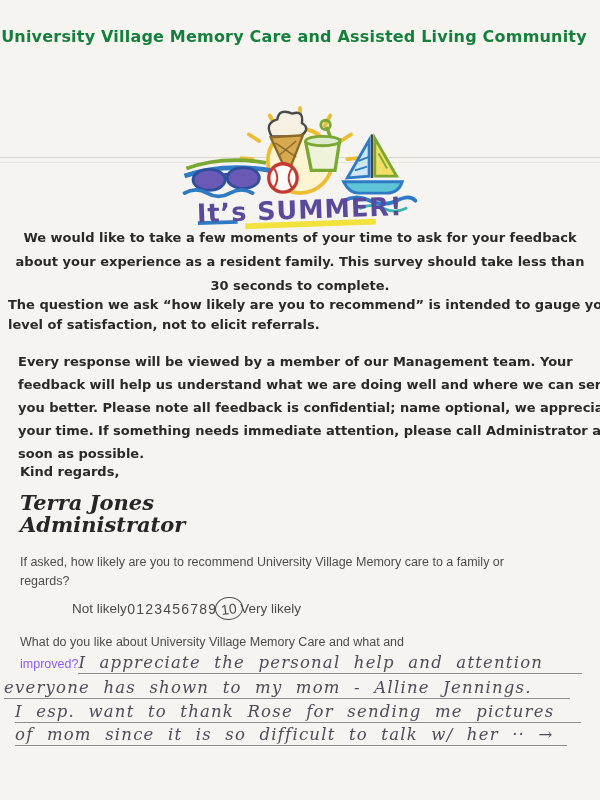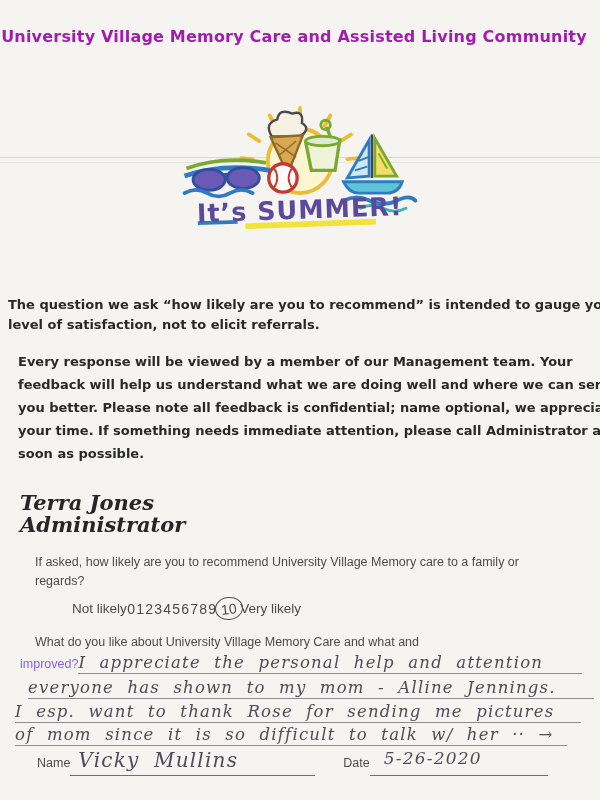--- a/index.html
+++ b/index.html
@@ -1,29 +1,29 @@
 <!DOCTYPE html>
 <html><head>
 <meta charset="utf-8">
 <style>
   html,body{margin:0;padding:0;}
   .page{position:relative;width:600px;height:800px;background:#f6f4f0;overflow:hidden;
         font-family:"DejaVu Sans",sans-serif;color:#2e2c2a;}
   .abs{position:absolute;}
   .nowrap{white-space:nowrap;}
   
-  .title{width:588px;text-align:center;color:#a21caf;font-weight:bold;font-size:16px;letter-spacing:.2px;}
+  .title{width:588px;text-align:center;color:#15803d;font-weight:bold;font-size:16px;letter-spacing:.2px;}
   
   .scanline{left:0;width:600px;height:1px;background:#dcd8d0;}
   
   .body-txt{font-size:13px;font-weight:600;line-height:20px;color:#2b2927;}
   .centered{width:600px;text-align:center;}
   .bold-line{font-weight:800;}
   
-  .form-txt{font-family:"Liberation Sans",sans-serif;font-size:12.5px;color:#4c4c4c;line-height:19px;margin-left:15px;}
+  .form-txt{font-family:"Liberation Sans",sans-serif;font-size:12.5px;color:#4c4c4c;line-height:19px;}
   
   .sig{font-family:"DejaVu Serif",serif;font-style:italic;font-weight:700;font-size:21px;color:#262626;line-height:21px;}
   
   .scale{display:flex;align-items:center;font-family:"Liberation Sans",sans-serif;
          font-size:14px;color:#4a4a4a;}
   .scale .lbl{font-size:13.5px;}
   .scale .num{display:inline-block;min-width:9px;text-align:center;}
   .scale .circled{border:1.6px solid #4f4f4f;border-radius:50%;padding:3px 5px 2px 5px;
                   transform:rotate(-7deg);margin:0 -2px;}
   
@@ -108,34 +108,40 @@
       </g>
 
       <g transform="rotate(-2 150 118)">
         <rect x="92" y="122" width="138" height="6" fill="#f2e23c"></rect>
         <rect x="42" y="118" width="42" height="4" fill="#2e7bc4"></rect>
         <text x="150" y="119" text-anchor="middle" fill="#5b4a9b" font-family="DejaVu Sans, sans-serif" font-size="27" font-weight="bold" letter-spacing="1">It’s SUMMER!</text>
       </g>
     </svg>
   </div>
 
+  <div class="abs body-txt centered" style="top:228px;">
+    <div class="nowrap">We would like to take a few moments of your time to ask for your feedback</div>
+    <div class="nowrap" style="margin-top:4px;">about your experience as a resident family. This survey should take less than</div>
+    <div class="nowrap bold-line" style="margin-top:4px;">30 seconds to complete.</div>
+  </div>
 
   <div class="abs body-txt" style="top:295px;left:8px;">
     <div class="nowrap">The question we ask “how likely are you to recommend” is intended to gauge your</div>
     <div class="nowrap">level of satisfaction, not to elicit referrals.</div>
   </div>
 
   <div class="abs body-txt" style="top:350px;left:18px;line-height:23px;">
     <div class="nowrap">Every response will be viewed by a member of our Management team. Your</div>
     <div class="nowrap">feedback will help us understand what we are doing well and where we can serve</div>
     <div class="nowrap">you better. Please note all feedback is confidential; name optional, we appreciate</div>
     <div class="nowrap">your time.  If something needs immediate attention, please call Administrator as</div>
     <div class="nowrap">soon as possible.</div>
   </div>
 
+  <div class="abs body-txt" style="top:462px;left:20px;">Kind regards,</div>
   <div class="abs sig" style="top:492px;left:20px;">Terra Jones</div>
   <div class="abs sig" style="top:514px;left:20px;">Administrator</div>
 
   <div class="abs form-txt" style="top:553px;left:20px;">
     <div class="nowrap">If asked, how likely are you to recommend University Village Memory care to a family or</div>
     <div class="nowrap">regards?</div>
   </div>
 
   <div class="abs scale" style="top:597px;left:72px;">
     <span class="lbl">Not likely</span>
@@ -153,30 +159,24 @@
     <span class="lbl">Very likely</span>
   </div>
 
   <div class="abs form-txt nowrap" style="top:633px;left:20px;">What do you like about University Village Memory Care and  what and</div>
 
   <div class="abs answer-row" style="top:650px;left:20px;width:562px;">
     <span class="label">improved?</span>
     <span class="fill hand-line"><span class="hand" style="margin-left:0;">I appreciate the personal help and attention</span></span>
   </div>
 
-  <div class="abs hand-line" style="top:675px;left:28px;width:566px;">
+  <div class="abs hand-line" style="top:675px;left:4px;width:566px;">
     <span class="hand">everyone has shown to my mom - Alline Jennings.</span>
   </div>
   <div class="abs hand-line" style="top:699px;left:15px;width:566px;">
     <span class="hand">I esp. want to thank Rose for sending me pictures</span>
   </div>
   <div class="abs hand-line" style="top:722px;left:15px;width:552px;">
     <span class="hand">of mom since it is so difficult to talk w/ her ·· →</span>
   </div>
 
-  <div class="abs nd-row" style="top:748px;left:22px;width:556px;">
-    <span class="form-txt" style="padding-bottom:3px;">Name</span>
-    <span class="nd-underline" style="width:245px;height:27px;"><span class="hand" style="font-size:20px;margin-left:8px;">Vicky Mullins</span></span>
-    <span class="form-txt" style="padding-bottom:3px;margin-left:28px;">Date</span>
-    <span class="nd-underline" style="width:178px;height:27px;"><span class="hand" style="font-size:17px;margin-left:14px;">5-26-2020</span></span>
-  </div>
 
 </div>
 
 </body></html>

